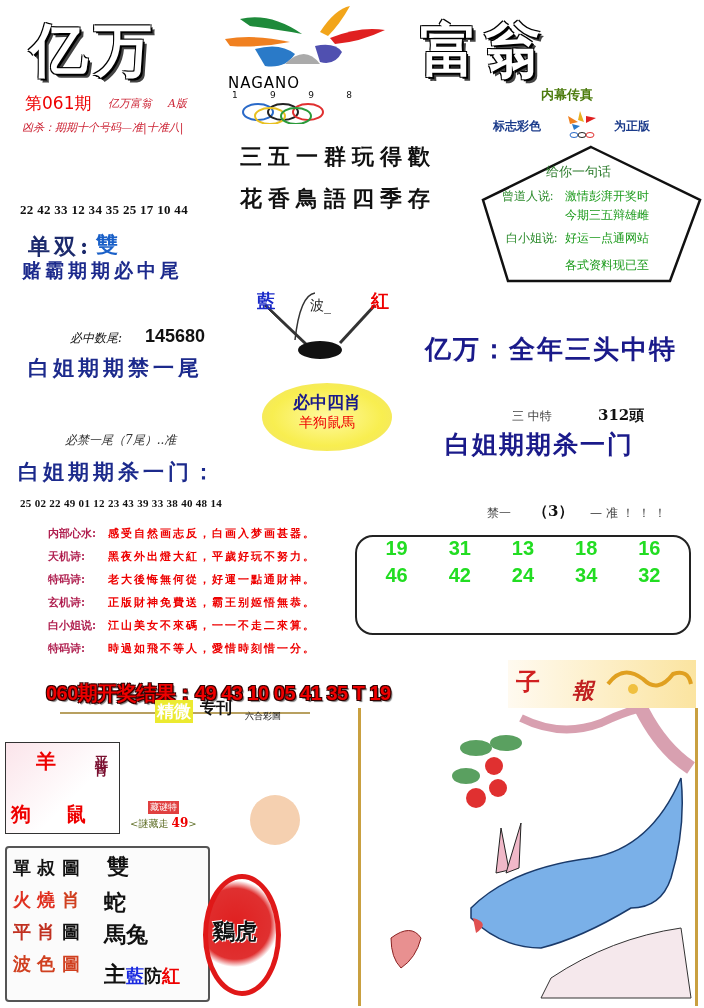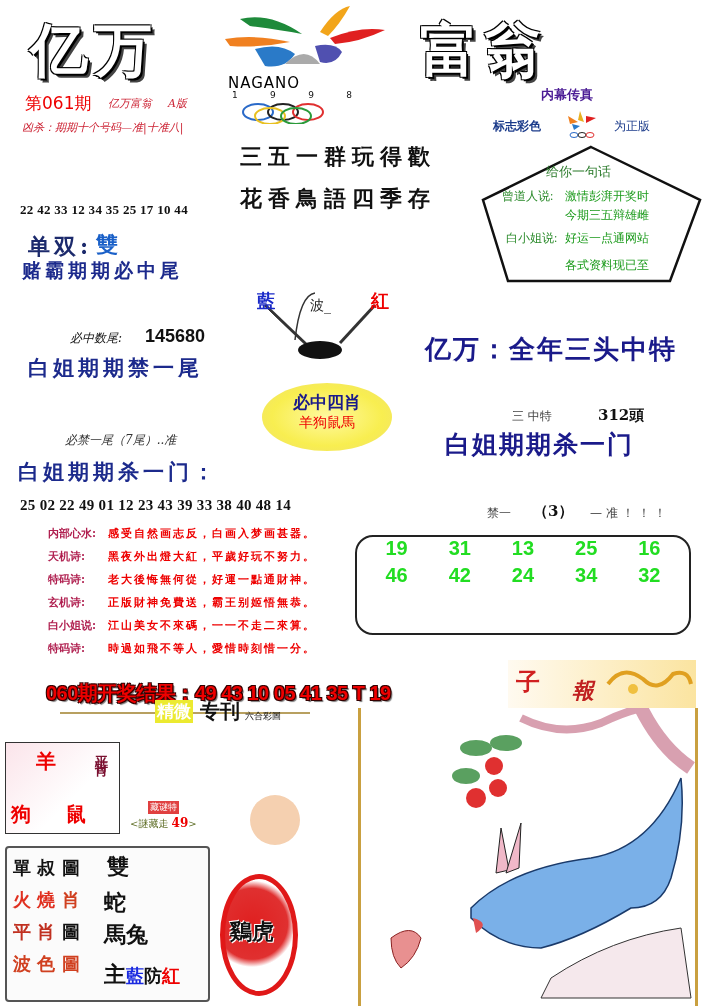--- a/index.html
+++ b/index.html
@@ -58,34 +58,34 @@
 </div>
 
 <div class="abs issue" style="left:25px;top:92px;">第061期</div>
 <div class="abs small-red" style="left:108px;top:96px;">亿万富翁</div>
 <div class="abs small-red" style="left:168px;top:96px;">A版</div>
 <div class="abs small-red" style="left:22px;top:120px;">凶杀：期期十个号码—准|十准八|</div>
 
 <div class="abs blk-brush" style="left:240px;top:142px;">三五一群玩得歡</div>
 <div class="abs blk-brush" style="left:240px;top:184px;">花香鳥語四季存</div>
 
-<div class="abs" style="left:541px;top:86px;color:#4c1d95;font-weight:bold;font-size:13px;">内幕传真</div>
+<div class="abs" style="left:541px;top:86px;color:#4d7c0f;font-weight:bold;font-size:13px;">内幕传真</div>
 <div class="abs" style="left:493px;top:118px;color:#1a3a8a;font-size:12px;font-weight:bold;">标志彩色</div>
 <div class="abs" style="left:560px;top:108px;width:40px;height:32px;">
   <svg width="40" height="32">
     <path d="M8 8 L18 14 L10 16Z" fill="#f08020"></path>
       <path d="M20 3 L24 14 L18 12Z" fill="#e8b020"></path>
     <path d="M26 8 L36 10 L26 15Z" fill="#e02020"></path>
       <path d="M12 16 L20 18 L14 22Z" fill="#2a7ac8"></path>
     <ellipse cx="14" cy="27" rx="4" ry="2.5" fill="none" stroke="#2a6ac8"></ellipse>
       <ellipse cx="22" cy="27" rx="4" ry="2.5" fill="none" stroke="#222"></ellipse>
       <ellipse cx="30" cy="27" rx="4" ry="2.5" fill="none" stroke="#e03030"></ellipse>
   </svg>
 </div>
-<div class="abs" style="left:614px;top:118px;color:#1a3a8a;font-size:12px;font-weight:normal;">为正版</div>
+<div class="abs" style="left:614px;top:118px;color:#1a3a8a;font-size:12px;font-weight:bold;">为正版</div>
 
 <svg class="abs" style="left:478px;top:145px;" width="226" height="140">
   <polygon points="113,2 222,55 192,136 30,136 5,55" fill="none" stroke="#111" stroke-width="2.5"></polygon>
 </svg>
 <div class="abs pent-label" style="left:546px;top:163px;font-size:13px;color:#2a7a2a;">给你一句话</div>
 <div class="abs pent-label" style="left:502px;top:188px;">曾道人说:</div>
 <div class="abs pent-text" style="left:565px;top:188px;">激情彭湃开奖时</div>
 <div class="abs pent-text" style="left:565px;top:207px;">今期三五辩雄雌</div>
 <div class="abs pent-label" style="left:506px;top:230px;">白小姐说:</div>
 <div class="abs pent-text" style="left:565px;top:230px;">好运一点通网站</div>
@@ -118,21 +118,21 @@
   <div style="text-align:center;color:#e00;font-size:14px;font-family:'DejaVu Sans',sans-serif;">羊狗鼠馬</div>
 </div>
 
 <div class="abs navy-sans" style="left:425px;top:332px;">亿万：全年三头中特</div>
 <div class="abs" style="left:512px;top:408px;font-size:12px;color:#444;">三  中特</div>
 <div class="abs" style="left:598px;top:406px;font-size:15px;font-weight:bold;">312頭</div>
 <div class="abs navy-sans" style="left:445px;top:428px;font-size:25px;">白姐期期杀一门</div>
 
 <div class="abs" style="left:65px;top:432px;font-size:12px;font-style:italic;color:#333;">必禁一尾（7尾）..准</div>
 <div class="abs blue-brush" style="left:18px;top:458px;font-size:21px;color:#1c2a8c;">白姐期期杀一门：</div>
-<div class="abs nums" style="left:20px;top:497px;font-size:15px;">25 02 22 49 01 12 23 43 39 33 38 40 48 14</div>
+<div class="abs nums" style="left:20px;top:497px;font-size:11px;">25 02 22 49 01 12 23 43 39 33 38 40 48 14</div>
 
 <div class="abs" style="left:487px;top:505px;font-size:12px;color:#444;">禁一</div>
 <div class="abs" style="left:533px;top:502px;font-size:15px;font-weight:bold;">（<span>3</span>）</div>
 <div class="abs" style="left:590px;top:505px;font-size:12px;color:#444;letter-spacing:4px;">—准！！！</div>
 
 <div class="abs" style="left:48px;top:522px;width:310px;">
   <div class="poem-row">
       <span class="poem-label">内部心水:</span>
       <span class="poem-text">感受自然画志反，白画入梦画甚器。</span>
     </div>
@@ -156,39 +156,39 @@
       <span class="poem-label">特码诗:</span>
       <span class="poem-text">時過如飛不等人，愛惜時刻惜一分。</span>
     </div>
 </div>
 
 <div class="abs" style="left:355px;top:535px;width:336px;height:100px;border:2px solid #222;border-radius:18px;">
   <div style="display:flex;justify-content:space-around;padding:0 8px;margin-top:0px;">
     <span class="green-num">19</span>
     <span class="green-num">31</span>
     <span class="green-num">13</span>
-    <span class="green-num">25</span>
+    <span class="green-num">18</span>
     <span class="green-num">16</span>
   </div>
   <div style="display:flex;justify-content:space-around;padding:0 8px;margin-top:4px;">
     <span class="green-num">46</span>
     <span class="green-num">42</span>
     <span class="green-num">24</span>
     <span class="green-num">34</span>
     <span class="green-num">32</span>
   </div>
 </div>
 
 <div class="abs result" style="left:46px;top:680px;">
   <span>060期开奖结果：</span><span>49 43 10 05 41 35 T 19</span>
 </div>
 
 <div class="abs" style="left:60px;top:712px;width:250px;height:2px;background:#b8a060;"></div>
 <div class="abs" style="left:155px;top:700px;background:#ecea30;color:#fff;font-weight:bold;font-size:17px;padding:0 2px;font-family:'DejaVu Sans',sans-serif;">精微</div>
-<div class="abs" style="left:200px;top:698px;color:#111;font-weight:bold;font-size:20px;font-family:'DejaVu Sans',sans-serif;">专刊</div>
+<div class="abs" style="left:200px;top:698px;color:#111;font-weight:bold;font-size:16px;font-family:'DejaVu Sans',sans-serif;">专刊</div>
 <div class="abs" style="left:245px;top:710px;color:#111;font-size:9px;">六合彩圖</div>
 
 <div class="abs" style="left:5px;top:742px;width:115px;height:92px;border:1.5px solid #333;background:linear-gradient(135deg,#fbe4ea 0%,#fff 60%);">
   <div class="abs" style="left:30px;top:5px;color:#e00;font-size:20px;font-weight:bold;">羊</div>
   <div class="abs" style="left:5px;top:58px;color:#e00;font-size:20px;font-weight:bold;">狗</div>
   <div class="abs" style="left:60px;top:58px;color:#e00;font-size:20px;font-weight:bold;">鼠</div>
 </div>
 <div class="abs vert" style="left:92px;top:745px;font-size:13px;color:#7a1030;font-weight:bold;letter-spacing:4px;">平特肖</div>
 <div class="abs" style="left:148px;top:801px;background:#e04040;color:#fff;font-size:9px;padding:0 2px;">藏谜特</div>
 <div class="abs" style="left:130px;top:816px;font-size:10px;color:#5a6a20;">&lt;<span>謎藏走</span> <span style="color:#e00;font-weight:bold;font-size:12px;">49</span>&gt;</div>
@@ -215,21 +215,21 @@
     <span style="color:#d04020">圖</span>
   </div>
   <div class="abs" style="left:100px;top:4px;font-size:22px;font-weight:bold;color:#111;text-shadow:1px 1px 0 #fff;">雙</div>
   <div class="abs" style="left:97px;top:40px;font-size:22px;font-weight:bold;color:#111;">蛇</div>
   <div class="abs" style="left:97px;top:72px;font-size:22px;font-weight:bold;color:#111;">馬兔</div>
   <div class="abs" style="left:97px;top:112px;font-size:22px;font-weight:bold;font-family:'DejaVu Sans',sans-serif;">
     <span style="color:#111">主</span><span style="color:#1a2ae0;font-size:18px;">藍</span><span style="color:#111;font-size:18px;">防</span><span style="color:#e00;font-size:18px;">紅</span>
   </div>
 </div>
 
-<div class="abs" style="left:220px;top:874px;width:78px;height:122px;border:5px solid #e01818;border-radius:50%;background:radial-gradient(circle at 40% 40%,#e02020 0%,#e03030 45%,#fff 55%);">
+<div class="abs" style="left:203px;top:874px;width:78px;height:122px;border:5px solid #e01818;border-radius:50%;background:radial-gradient(circle at 40% 40%,#e02020 0%,#e03030 45%,#fff 55%);">
   <div class="abs" style="left:5px;top:38px;font-size:22px;font-weight:bold;color:#111;text-shadow:1px 1px 0 #fff,-1px -1px 0 #fff;">鷄虎</div>
 </div>
 
 <div class="abs" style="left:508px;top:660px;width:188px;height:48px;background:linear-gradient(90deg,#fffaf0,#fbe4a0);">
   <div class="abs" style="left:8px;top:6px;color:#d02020;font-size:24px;font-weight:bold;">子</div>
   <div class="abs" style="left:64px;top:16px;color:#c02020;font-size:22px;font-weight:bold;font-style:italic;">報</div>
   <svg class="abs" style="left:95px;top:4px;" width="90" height="40">
     <path d="M5 20 Q20 0 40 15 Q55 30 70 10 Q85 5 88 20" stroke="#e0a020" stroke-width="4" fill="none"></path>
     <circle cx="30" cy="25" r="5" fill="#f0c040"></circle>
   </svg>

